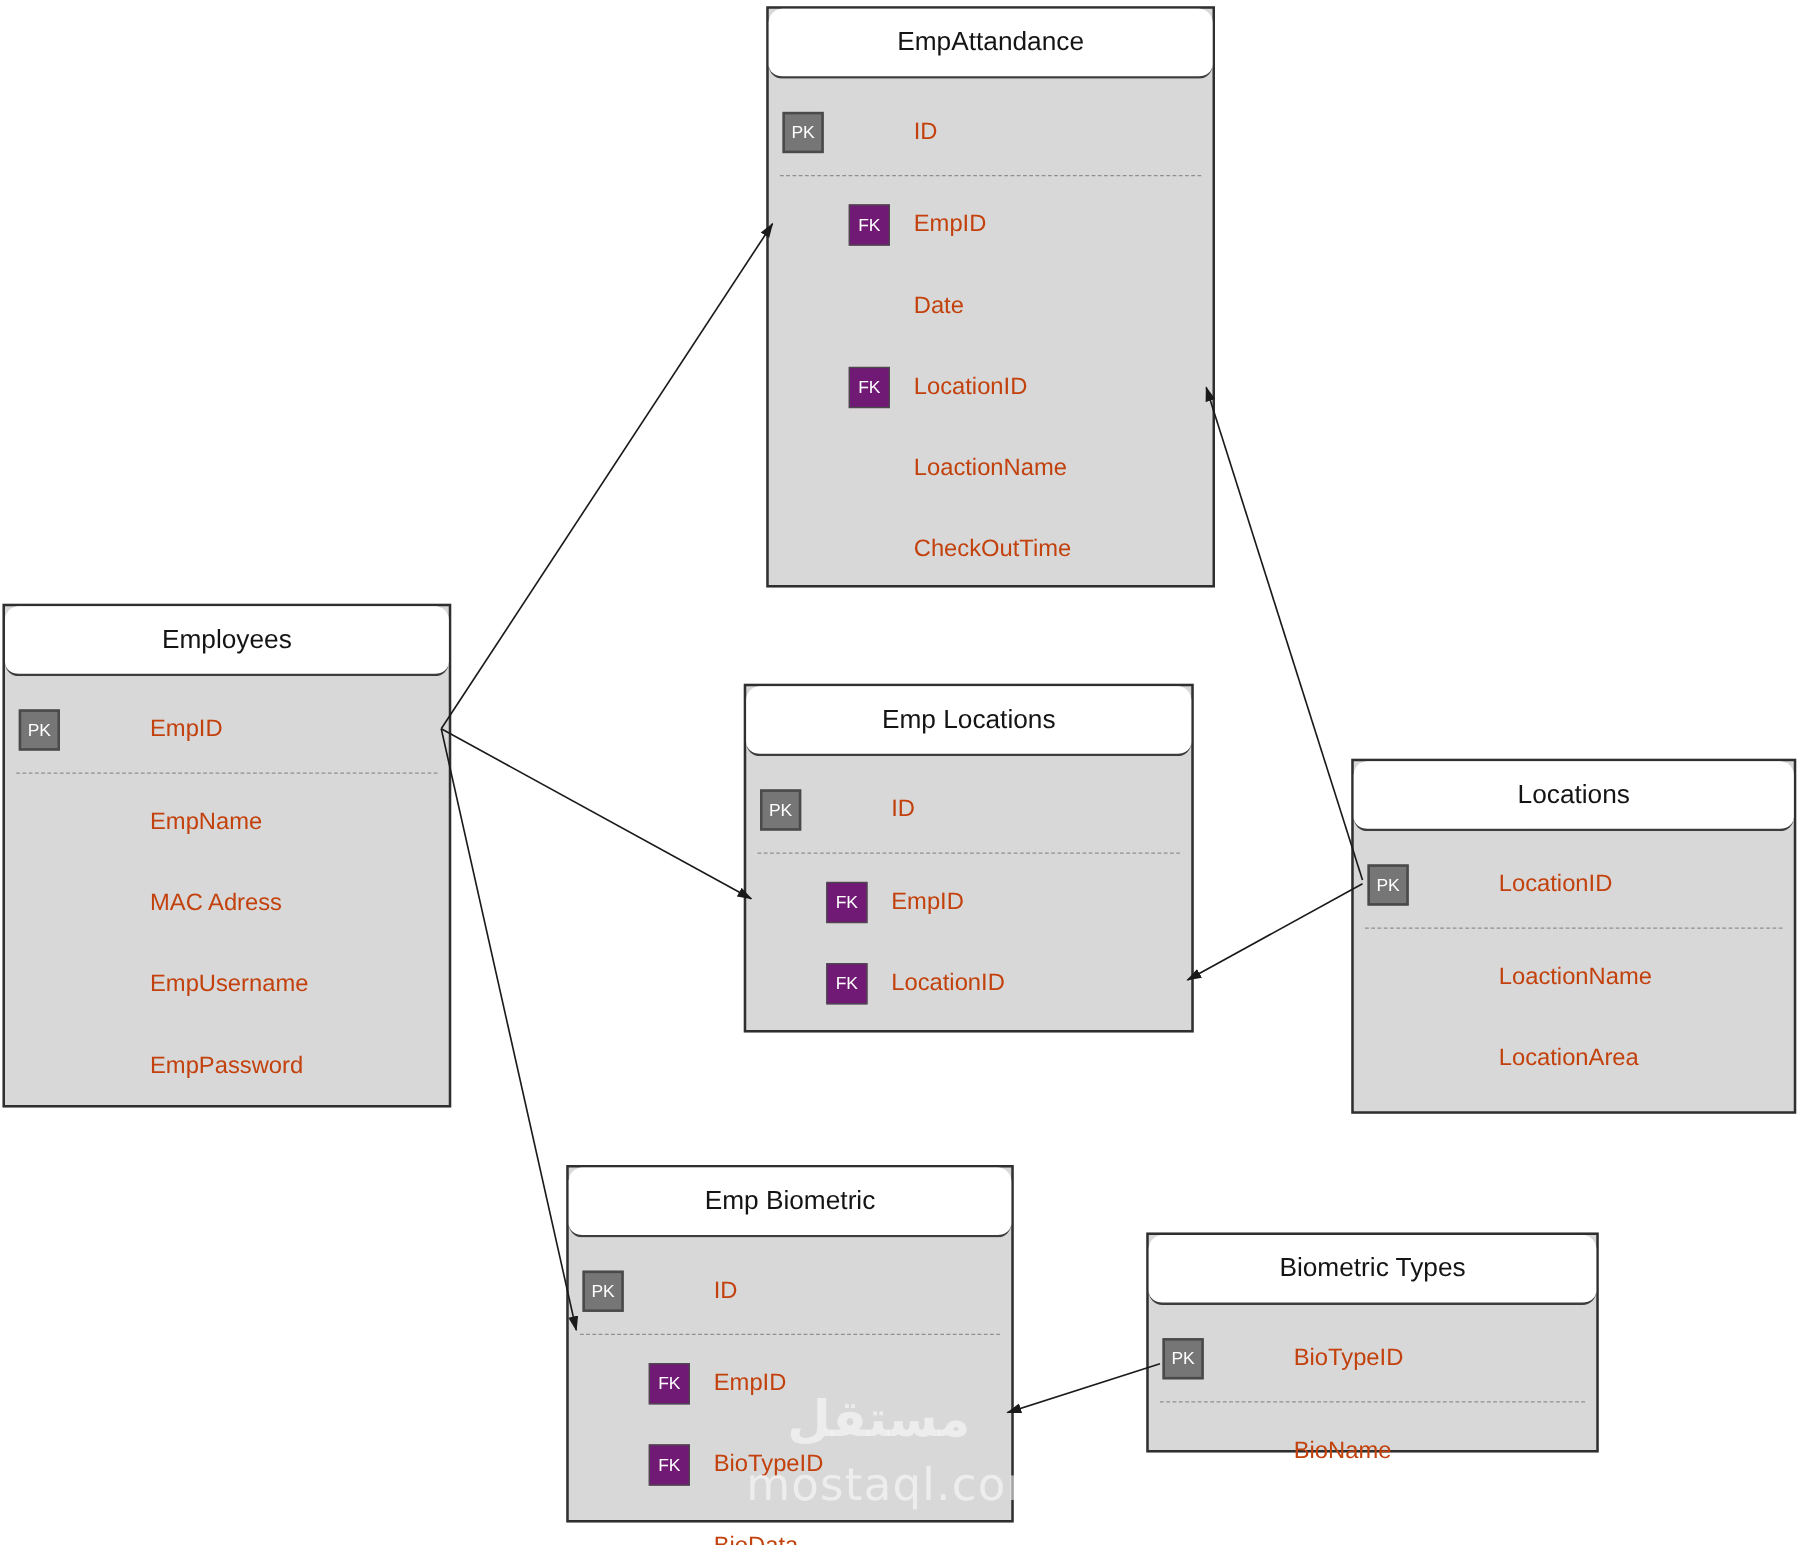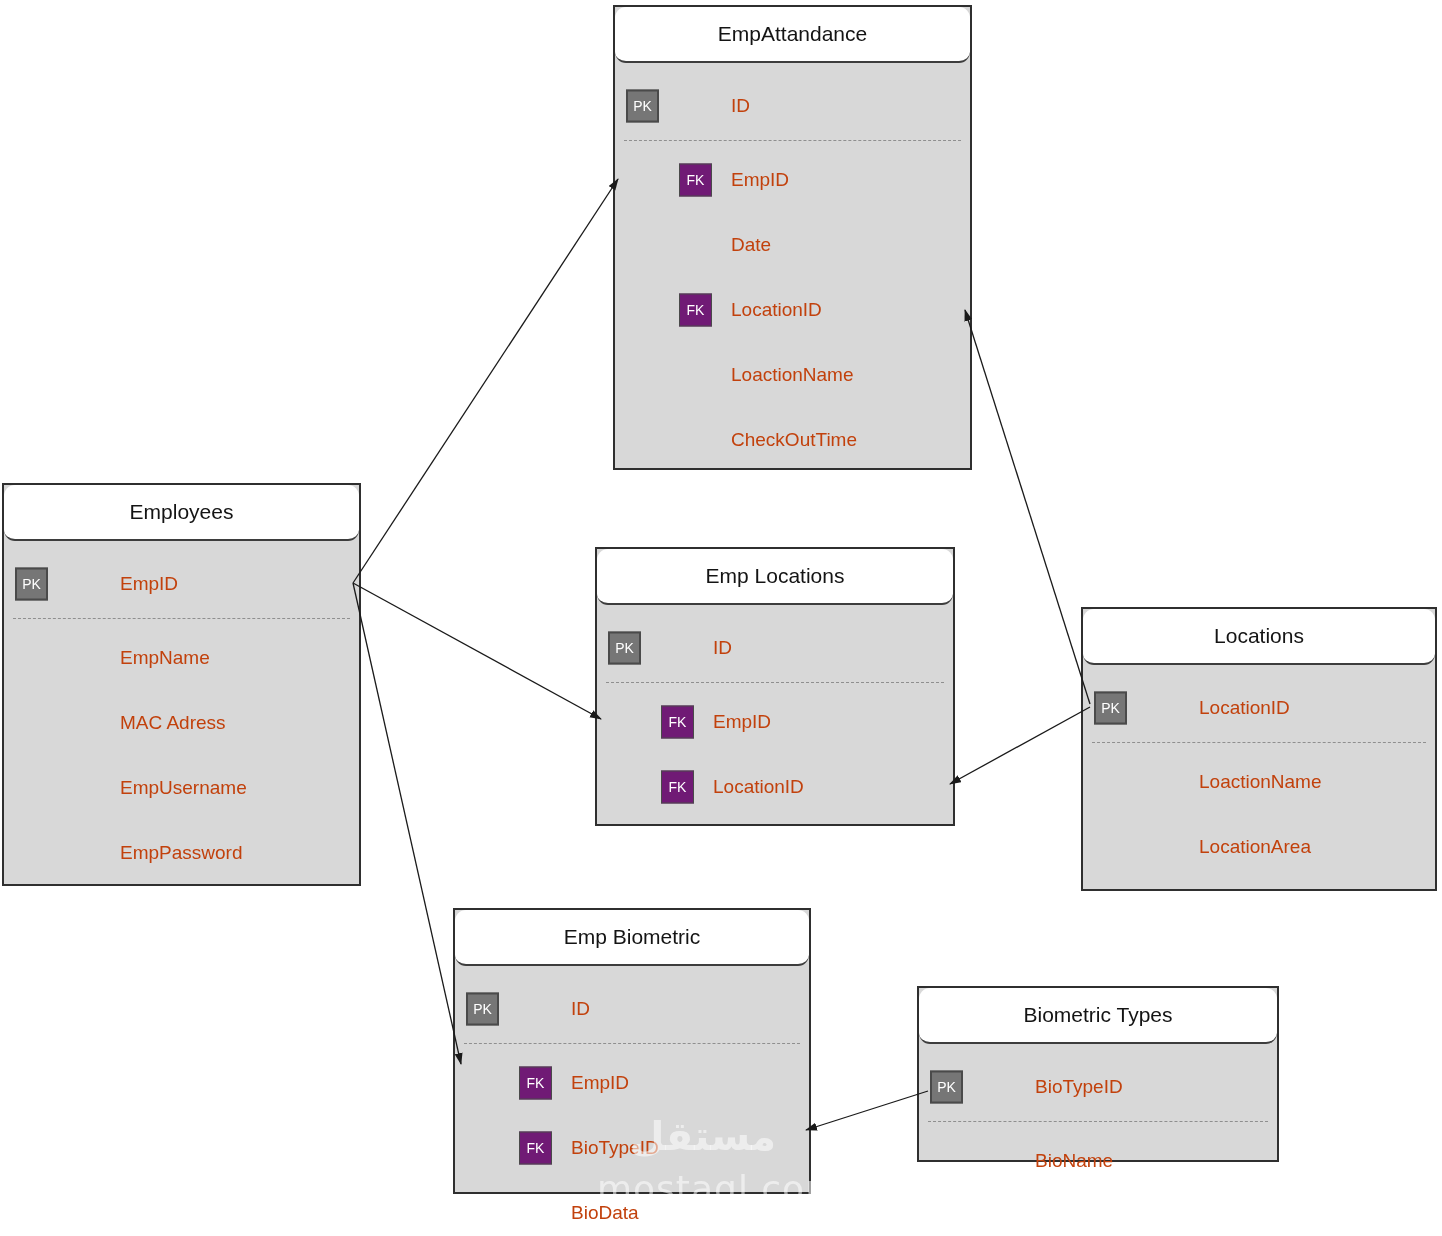--- a/index.html
+++ b/index.html
@@ -113,21 +113,21 @@
       <div class="sep"></div>
       <div class="row">
         <span class="fname">LoactionName</span>
       </div>
       <div class="row">
         <span class="fname">LocationArea</span>
       </div>
     </div>
   </div>
 
-  <div class="table" style="left:453px;top:908px;width:358px;height:286px">
+  <div class="table" style="left:453px;top:932px;width:358px;height:286px">
     <div class="thead">Emp Biometric</div>
     <div class="tbody">
       <div class="row">
         <span class="badge pk">PK</span>
         <span class="fname">ID</span>
       </div>
       <div class="sep"></div>
       <div class="row">
         <span class="badge fk">FK</span>
         <span class="fname">EmpID</span>

